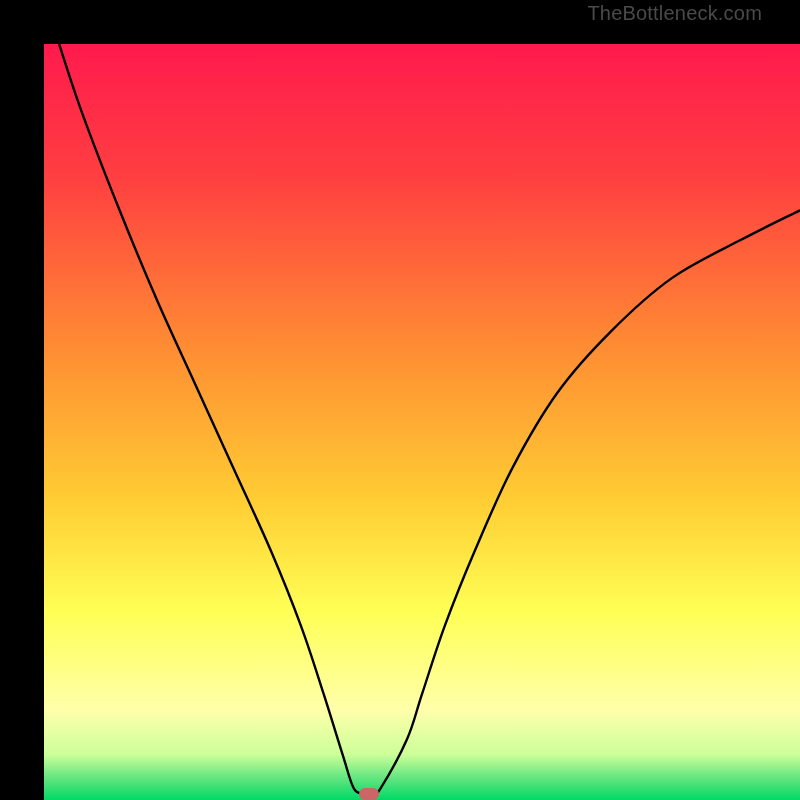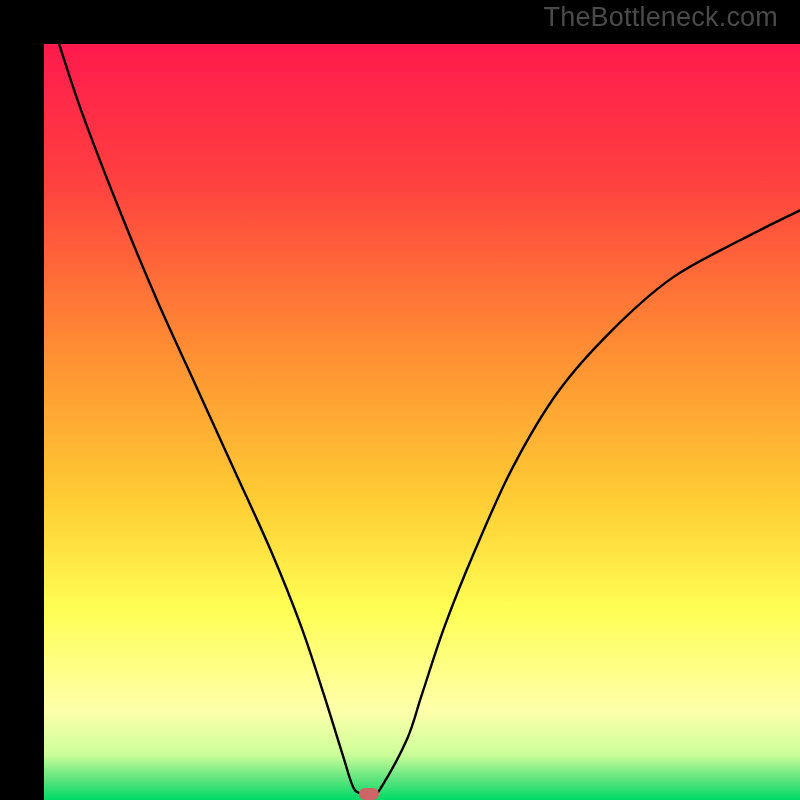--- a/index.html
+++ b/index.html
@@ -1,18 +1,18 @@
 <!DOCTYPE html>
 <html><head>
 <meta charset="utf-8">
 <style>
   * { margin: 0; padding: 0; box-sizing: border-box; }
   body { width: 800px; height: 800px; background: #000; position: relative; overflow: hidden; }
   .frame { position: absolute; top: 0; left: 0; width: 800px; height: 800px; border: 22px solid #000; }
-  .watermark { position: absolute; top: 2px; right: 22px; color: #4a4a4a; font-family: Arial, sans-serif; font-size: 27px; font-weight: 500; letter-spacing: 0.2px; z-index: 10; }
+  .watermark { position: absolute; top: 2px; right: 38px; color: #4a4a4a; font-family: Arial, sans-serif; font-size: 20px; font-weight: 500; letter-spacing: 0.2px; z-index: 10; }
   .plot { position: absolute; top: 22px; left: 22px; width: 756px; height: 756px; }
   .gradient-bg { position: absolute; top: 0; left: 0; width: 756px; height: 756px; }
   .marker { position: absolute; width: 20px; height: 12px; background: #cc6666; border-radius: 6px; z-index: 3; }
   svg.curve { position: absolute; top: 0; left: 0; z-index: 2; }
 </style>
 </head>
 <body>
 
 <div class="frame">
   <div class="plot">

